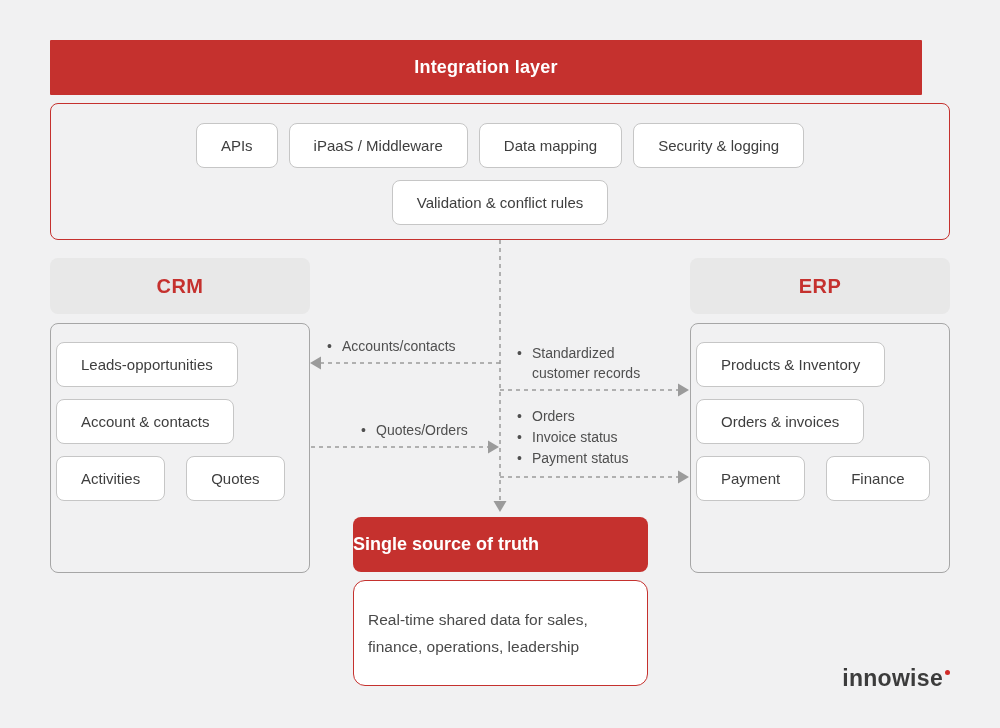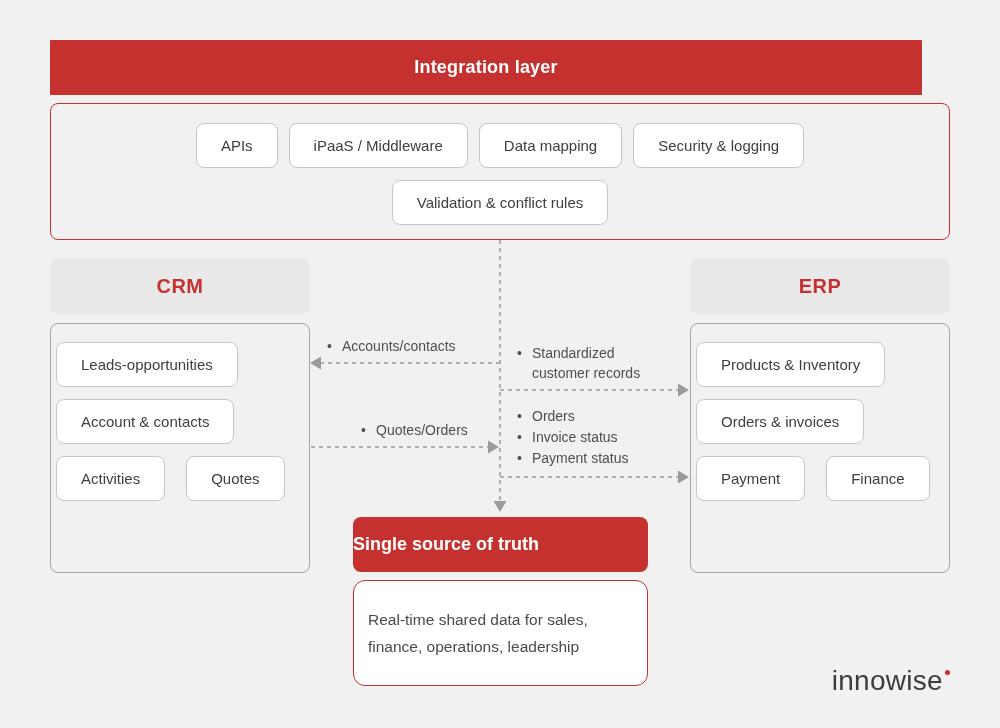--- a/index.html
+++ b/index.html
@@ -79,21 +79,21 @@
   .lbl-status   { left:516px; top:406px; }
   .lbl-status li { line-height:21px; }
 
   
   .connectors { position:absolute; left:0; top:0; width:1000px; height:728px; pointer-events:none; }
 
   
   .logo {
     position:absolute; right:50px; top:665px;
     display:flex; align-items:flex-start;
-    color:#3c3c3c; font-size:28px; font-weight:normal; letter-spacing:.3px;
+    color:#3c3c3c; font-size:23px; font-weight:bold; letter-spacing:.3px;
   }
   .logo-dot { width:5px; height:5px; border-radius:50%; background:#d02b28; margin:5px 0 0 2px; }
 </style>
 </head>
 <body>
 
 <div class="canvas">
 
   <div class="banner">
     <span>Integration layer</span>

